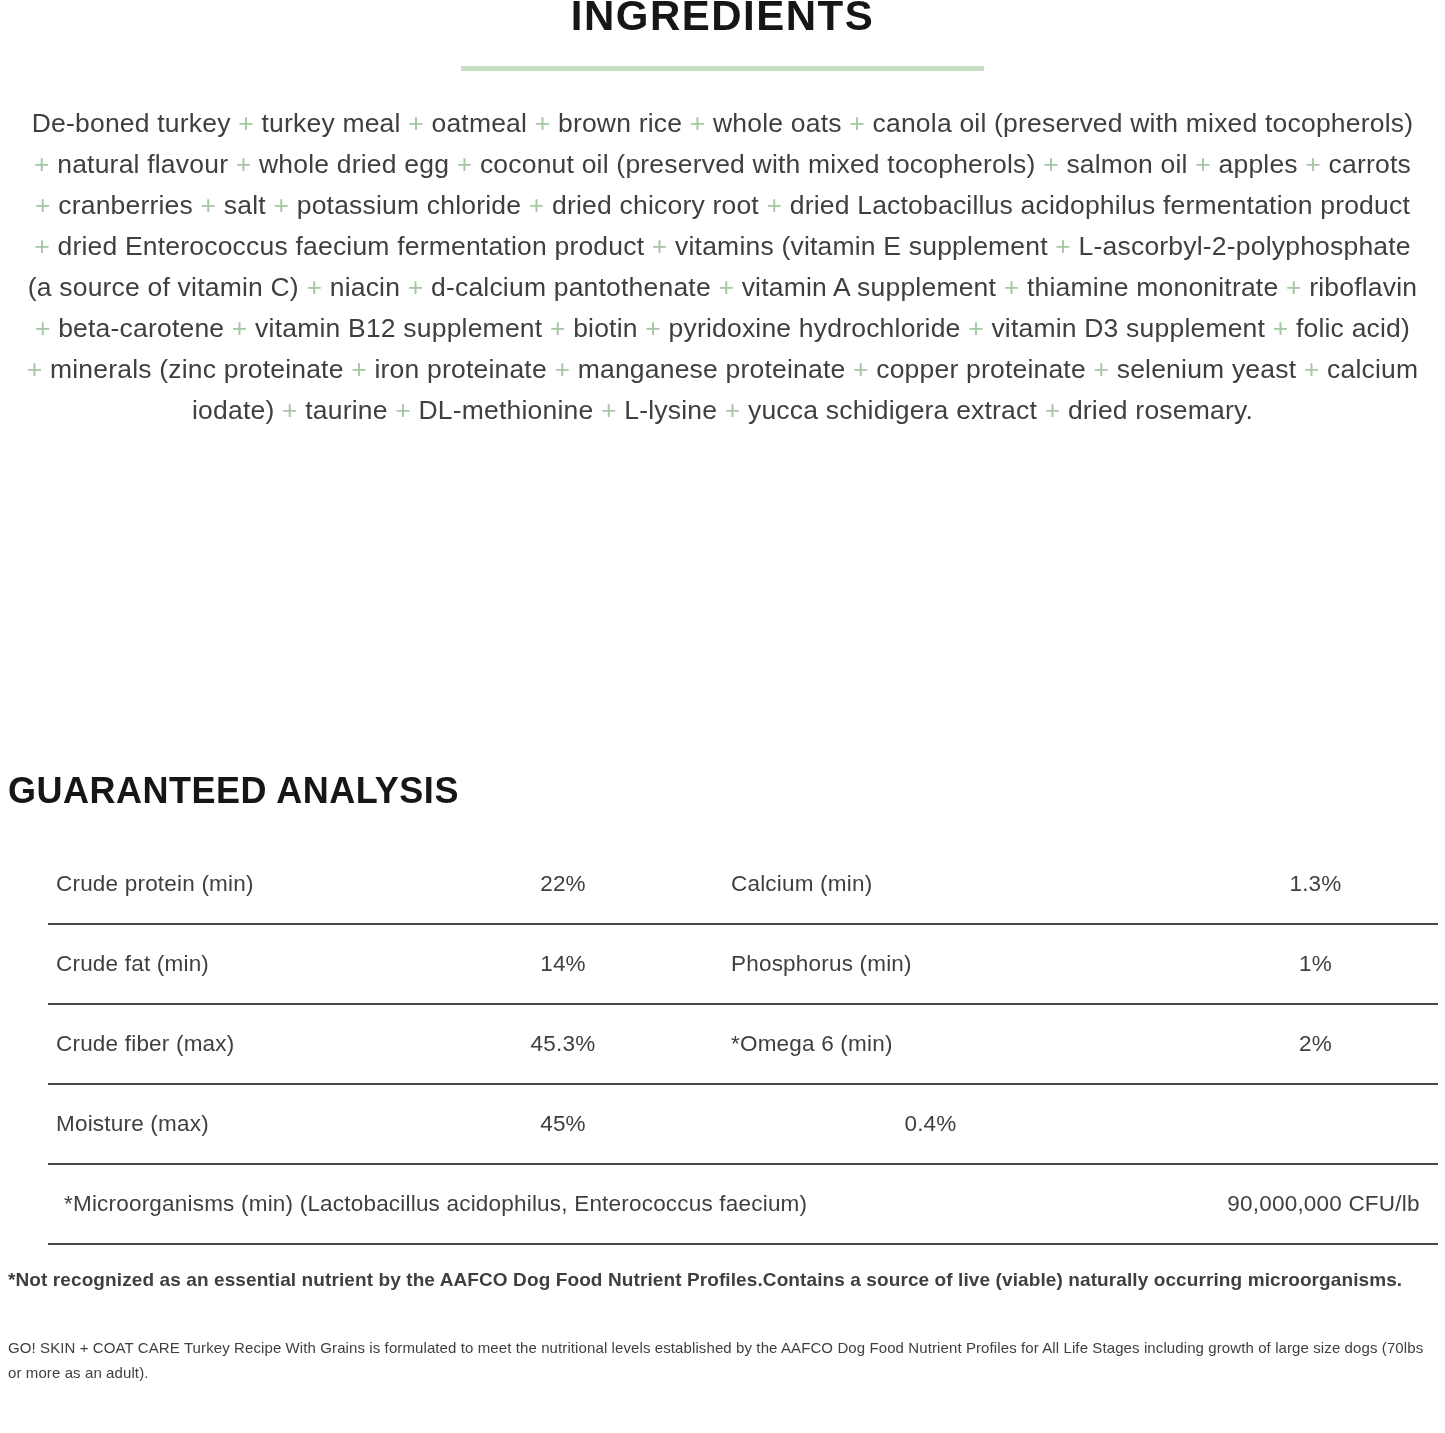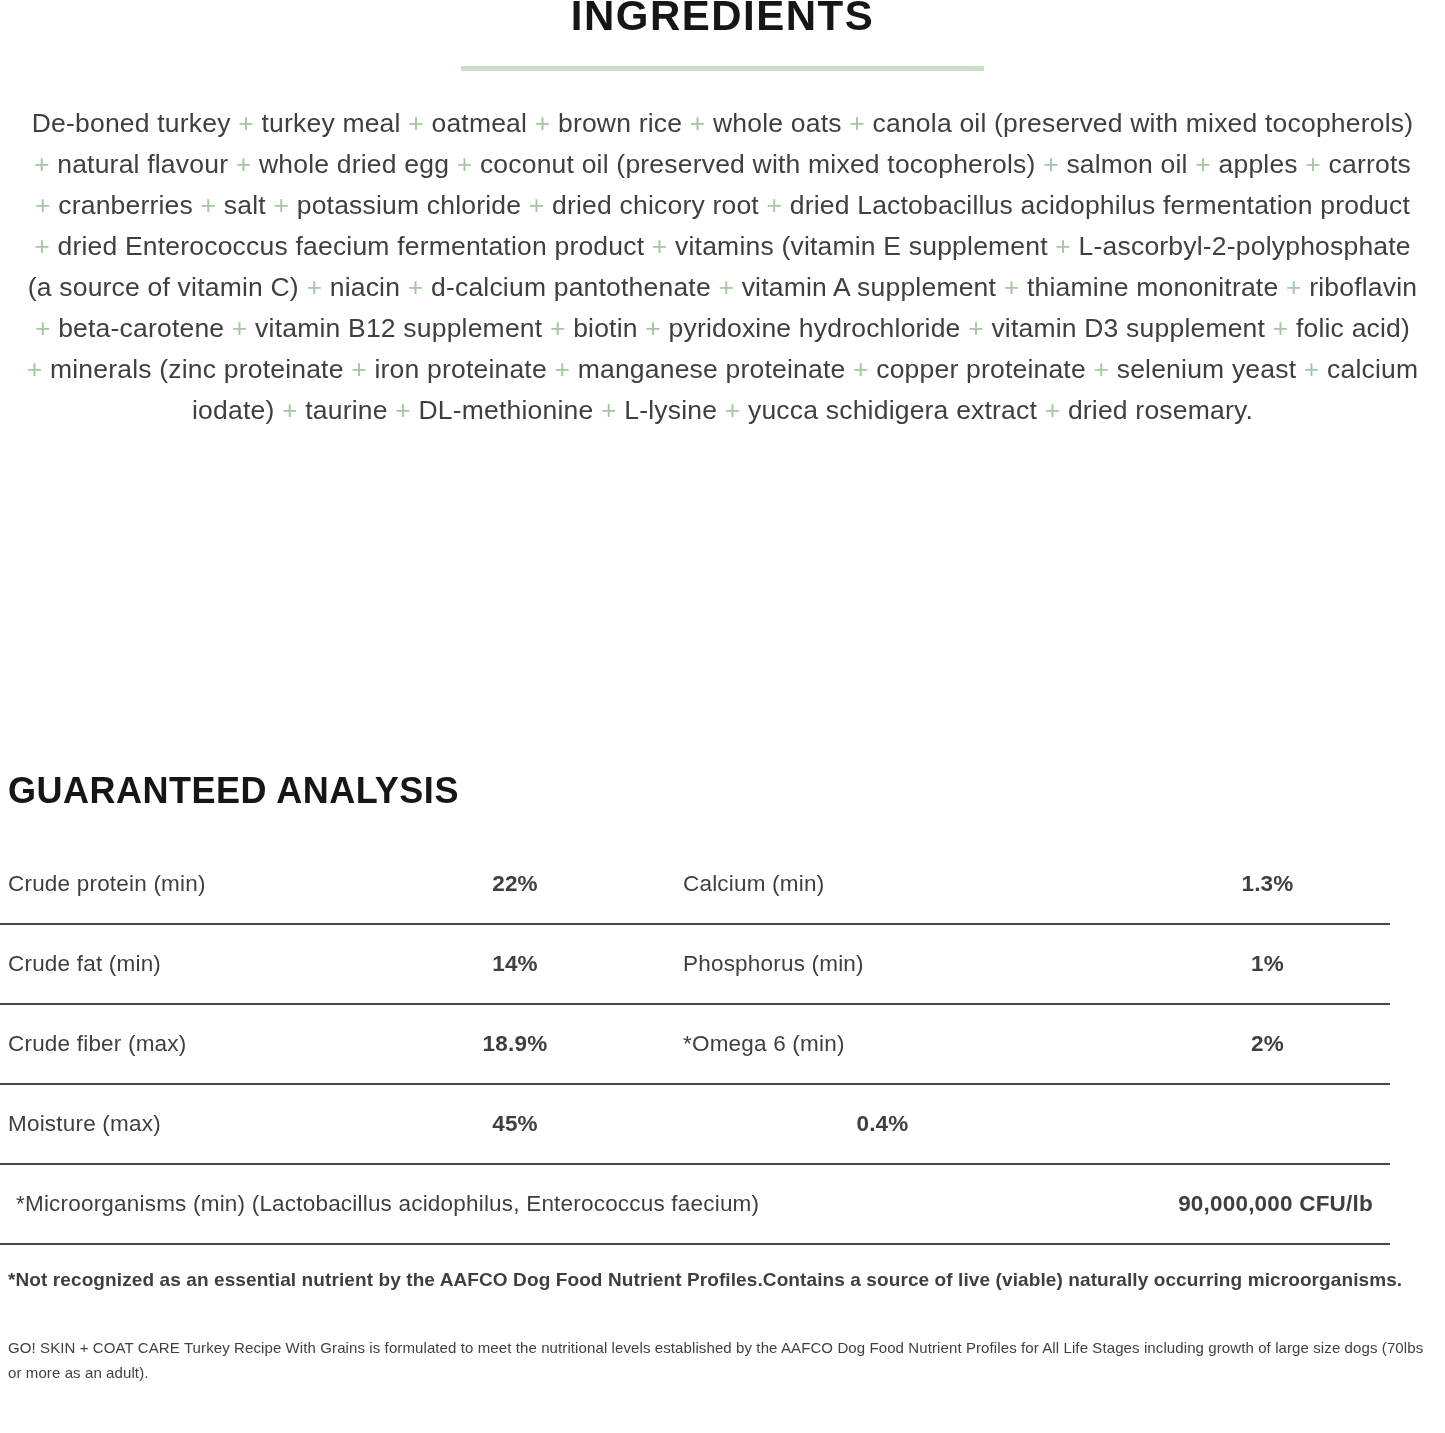--- a/index.html
+++ b/index.html
@@ -48,33 +48,33 @@
 
   .ga-title {
     margin: 340px 2px 0 8px;
     font-size: 36px;
     line-height: 40px;
     font-weight: 700;
     letter-spacing: 0.5px;
     color: var(--heading);
   }
 
-  .analysis-table { margin-top: 34px; width: 1390px; }
+  .analysis-table { margin-top: 34px; width: 1390px; margin-left: 48px; }
   .arow {
     display: grid;
     grid-template-columns: 440px 150px 85px 415px 355px;
     height: 80px;
     align-items: center;
     border-bottom: 2px solid var(--divider);
     font-size: 22.5px;
     letter-spacing: 0.2px;
   }
   .arow.wide { grid-template-columns: 1090px 355px; padding-left: 8px; }
   .c-label1, .c-label2, .c-widelabel { text-align: left; padding-left: 8px; }
-  .c-value1, .c-value2 { text-align: center; font-weight: bold; }
+  .c-value1, .c-value2 { text-align: center; }
 
   .footnote {
     margin: 24px 0 0 8px;
     font-size: 19px;
     line-height: 21px;
     letter-spacing: 0.1px;
     font-weight: bold;
   }
   .statement {
     margin: 45px 14px 0 8px;
@@ -106,21 +106,21 @@
         </div>
         <div class="arow">
           <div class="c-label1">Crude fat (min)</div>
           <div class="c-value1">14%</div>
           <div class="c-spacer"></div>
           <div class="c-label2">Phosphorus (min)</div>
           <div class="c-value2">1%</div>
         </div>
         <div class="arow">
           <div class="c-label1">Crude fiber (max)</div>
-          <div class="c-value1">18.9%</div>
+          <div class="c-value1">45.3%</div>
           <div class="c-spacer"></div>
           <div class="c-label2">*Omega 6 (min)</div>
           <div class="c-value2">2%</div>
         </div>
         <div class="arow">
           <div class="c-label1">Moisture (max)</div>
           <div class="c-value1">45%</div>
           <div class="c-spacer"></div>
           <div class="c-value2">0.4%</div>
         </div>

